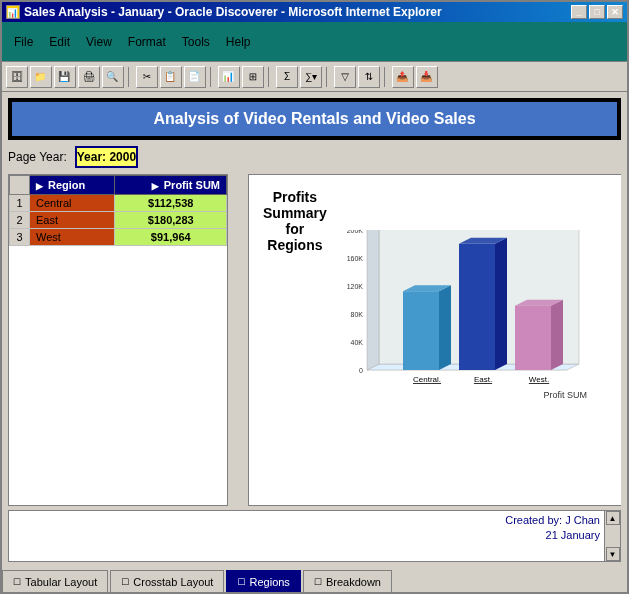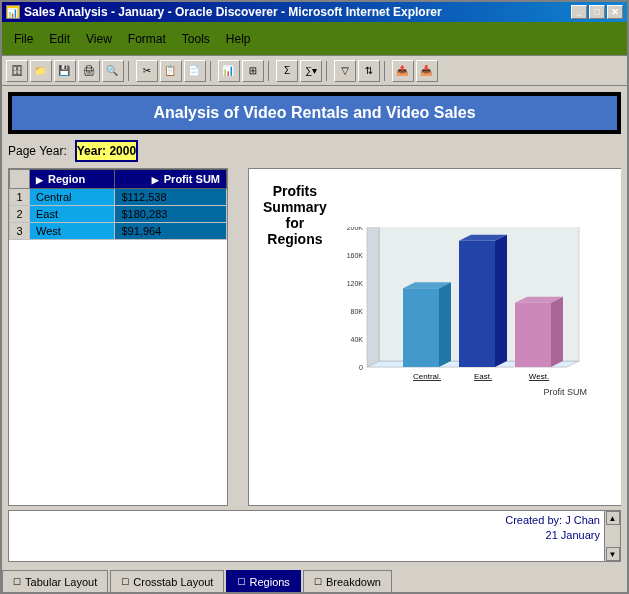--- a/index.html
+++ b/index.html
@@ -37,26 +37,26 @@
     .title-bar-icon { width: 14px; height: 14px; background: #ffcc00; border: 1px solid #888; display: inline-block; font-size: 9px; text-align: center; line-height: 14px; }
     .title-bar-buttons { display: flex; gap: 2px; }
     .tb-btn {
       width: 16px; height: 14px; background: #d4d0c8;
       border: 1px solid #808080; border-top-color: #fff; border-left-color: #fff;
       font-size: 9px; text-align: center; line-height: 12px; cursor: pointer;
     }
 
     
     .menu-bar {
-      background: #4d7c0f;
+      background: #0f766e;
       border-bottom: 1px solid #808080;
       display: flex;
       align-items: center;
       padding: 2px 4px;
-      height: 34px;
+      height: 40px;
     }
     .menu-item {
       padding: 2px 8px;
       font-size: 12px;
       cursor: pointer;
     }
 
     
     .toolbar {
       background: #d4d0c8;
@@ -149,25 +149,26 @@
       border: 1px solid #c0c0c0;
       font-size: 11px;
     }
     .data-table td.row-num {
       background: #d4d0c8;
       text-align: center;
       width: 20px;
       font-size: 11px;
     }
     .data-table td.region-cell {
-      background: #0ea5e9;
+      background: #c2410c;
     }
     .data-table td.profit-cell {
-      background: #0369a1;
-      text-align: left;
+      background: #bef264;
+      text-align: center;
+      font-weight: bold;
     }
     .th-sort-icon {
       font-size: 9px;
       margin-right: 2px;
     }
 
     
     .chart-panel {
       flex: 1;
       background: white;

